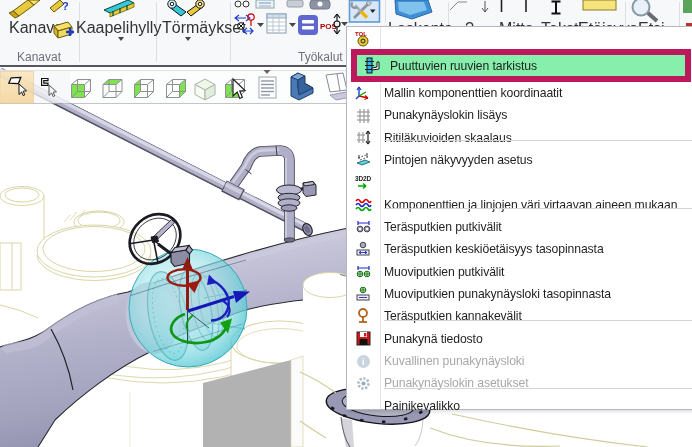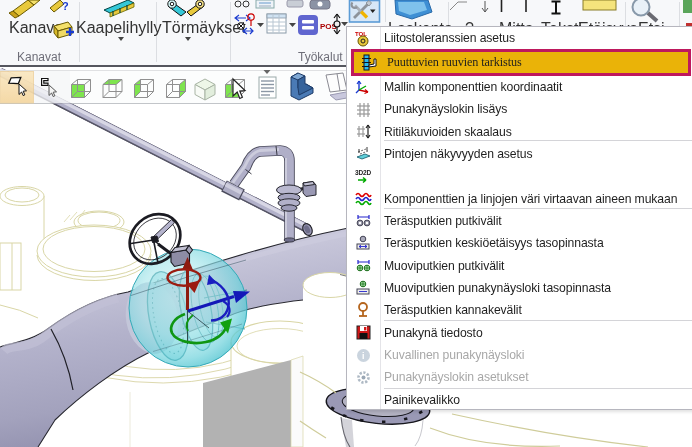--- a/index.html
+++ b/index.html
@@ -14,22 +14,22 @@
       border-right:3.5px solid transparent;border-top:4px solid #444;}
   #menu{position:absolute;left:346px;top:26px;width:346px;height:382px;
         background:#fff;border:1px solid #b6b6be;box-shadow:2px 2px 3px rgba(0,0,0,0.12);
         z-index:50;}
   #menucol{position:absolute;left:33px;top:0;bottom:0;width:1px;background:#e4e4e8;}
   .mi{height:22.35px;display:flex;align-items:center;position:relative;}
   .mico{width:33px;flex:none;display:flex;align-items:center;justify-content:center;}
   .mtx{font-size:12.2px;color:#1f1f1f;margin-left:4px;white-space:nowrap;letter-spacing:-0.1px;}
   .mdis .mtx{color:#a8a8a8;}
   .msep{position:absolute;left:37px;right:0;height:1px;background:#d4d4d8;}
-  .hl{background:#eab308;border:3px solid #be185d;margin-left:4px;margin-right:2px;
-      height:20.4px;font-family:Liberation Serif, serif;}
+  .hl{background:#86efac;border:6px solid #be185d;margin-left:4px;margin-right:2px;
+      height:20.4px;}
   .hl .mico{width:29px;}
 </style>
 </head>
 <body>
 
 <svg id="scene" width="692" height="380" viewBox="0 67 692 380" style="position:absolute;left:0;top:67px;" xmlns="http://www.w3.org/2000/svg">
   <defs>
     <linearGradient id="pipeG" x1="0" y1="0" x2="0.25" y2="0.97">
       <stop offset="0" stop-color="#c6c5d8"></stop>
       <stop offset="0.2" stop-color="#cdccde"></stop>
@@ -458,21 +458,20 @@
   <div id="menucol"></div>
   <div style="padding-top:0px">
     <div class="mi">
         <span class="mico">
           <svg width="17" height="17">
             <text x="0" y="6" font-size="6" font-weight="bold" fill="#c00">TOL</text>
             <circle cx="8" cy="11" r="5" fill="#e8c93c" stroke="#665500"></circle>
             <circle cx="8" cy="11" r="2" fill="none" stroke="#222"></circle>
           </svg>
         </span>
-        <span class="mtx">Liitostoleranssien asetus</span>
       </div>
     <div class="mi hl">
         <span class="mico">
           <svg width="17" height="17">
             <rect x="4" y="1" width="5" height="15" fill="#2ab6ed" stroke="#15151c" stroke-width="1"></rect>
             <line x1="2" y1="4.5" x2="11" y2="4.5" stroke="#15151c"></line>
             <line x1="2" y1="8.5" x2="11" y2="8.5" stroke="#15151c"></line>
             <line x1="2" y1="12.5" x2="11" y2="12.5" stroke="#15151c"></line>
             <path d="M9,11 l5,-1 v-5 h2 v7 l-7,1 z" fill="#fff" stroke="#15151c" stroke-width="1"></path>
           </svg>

